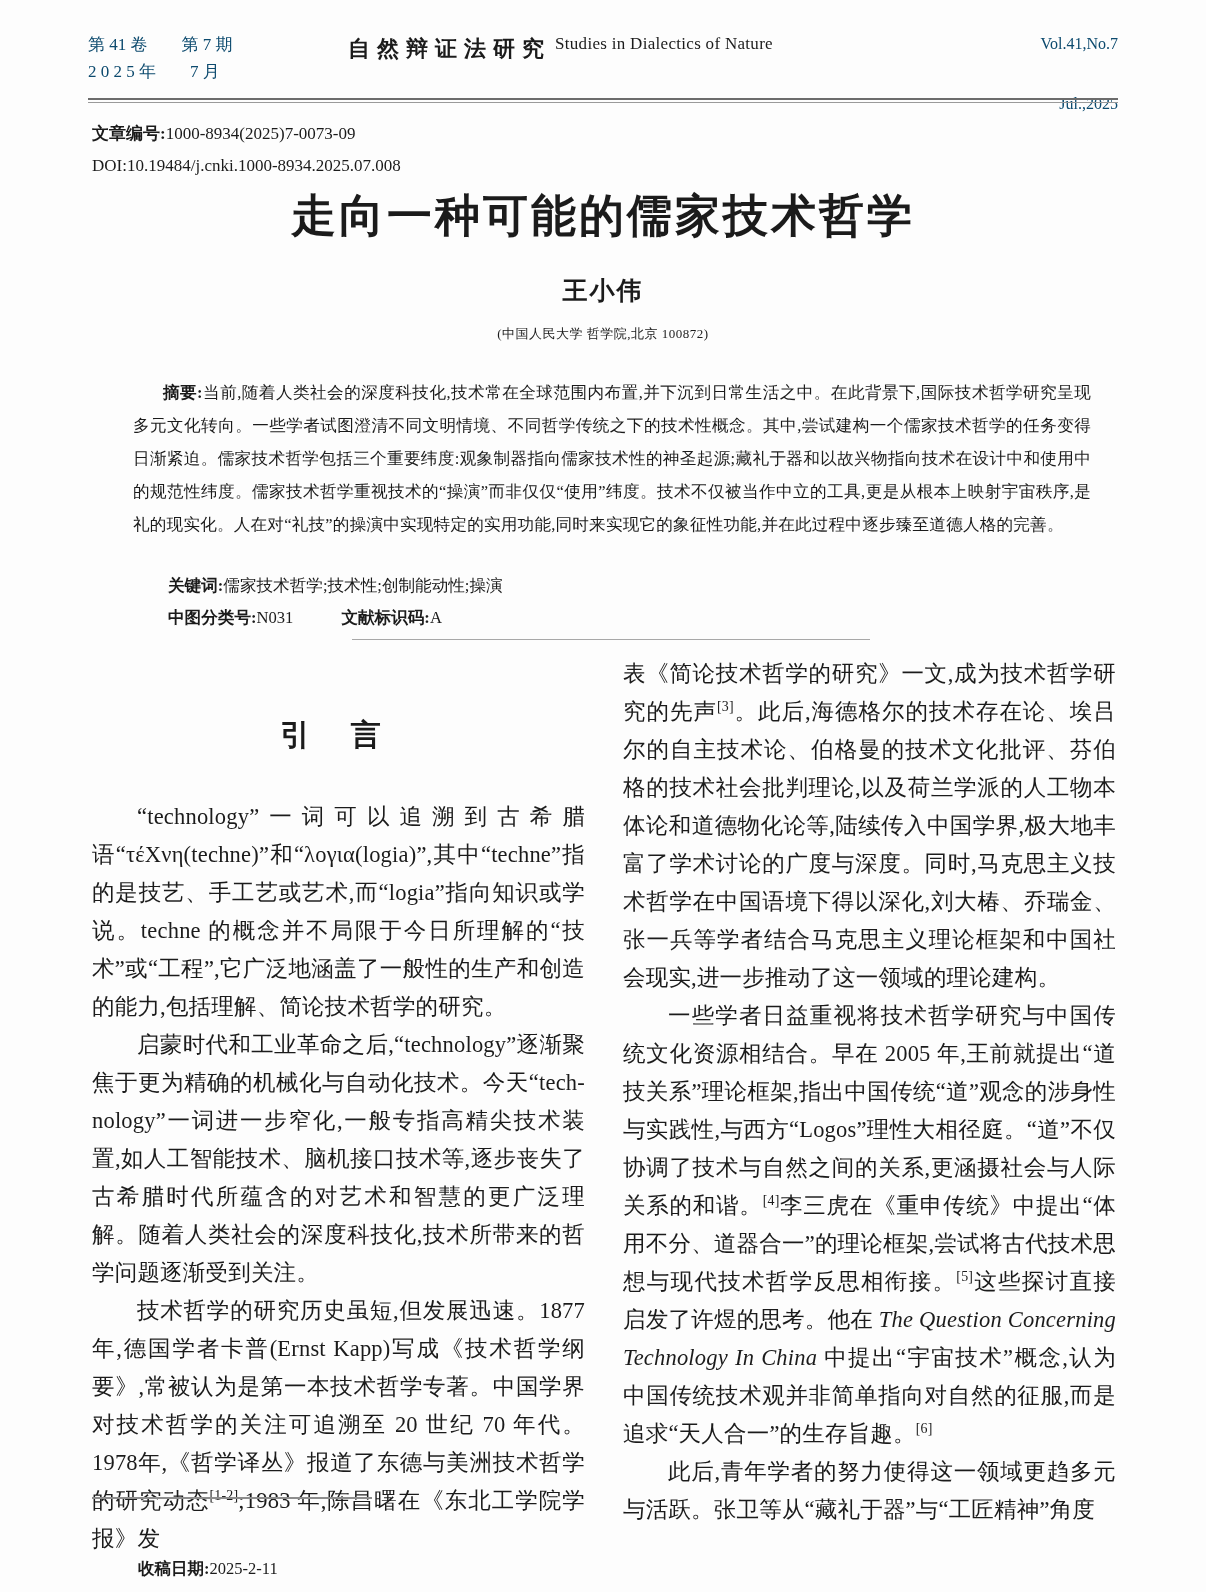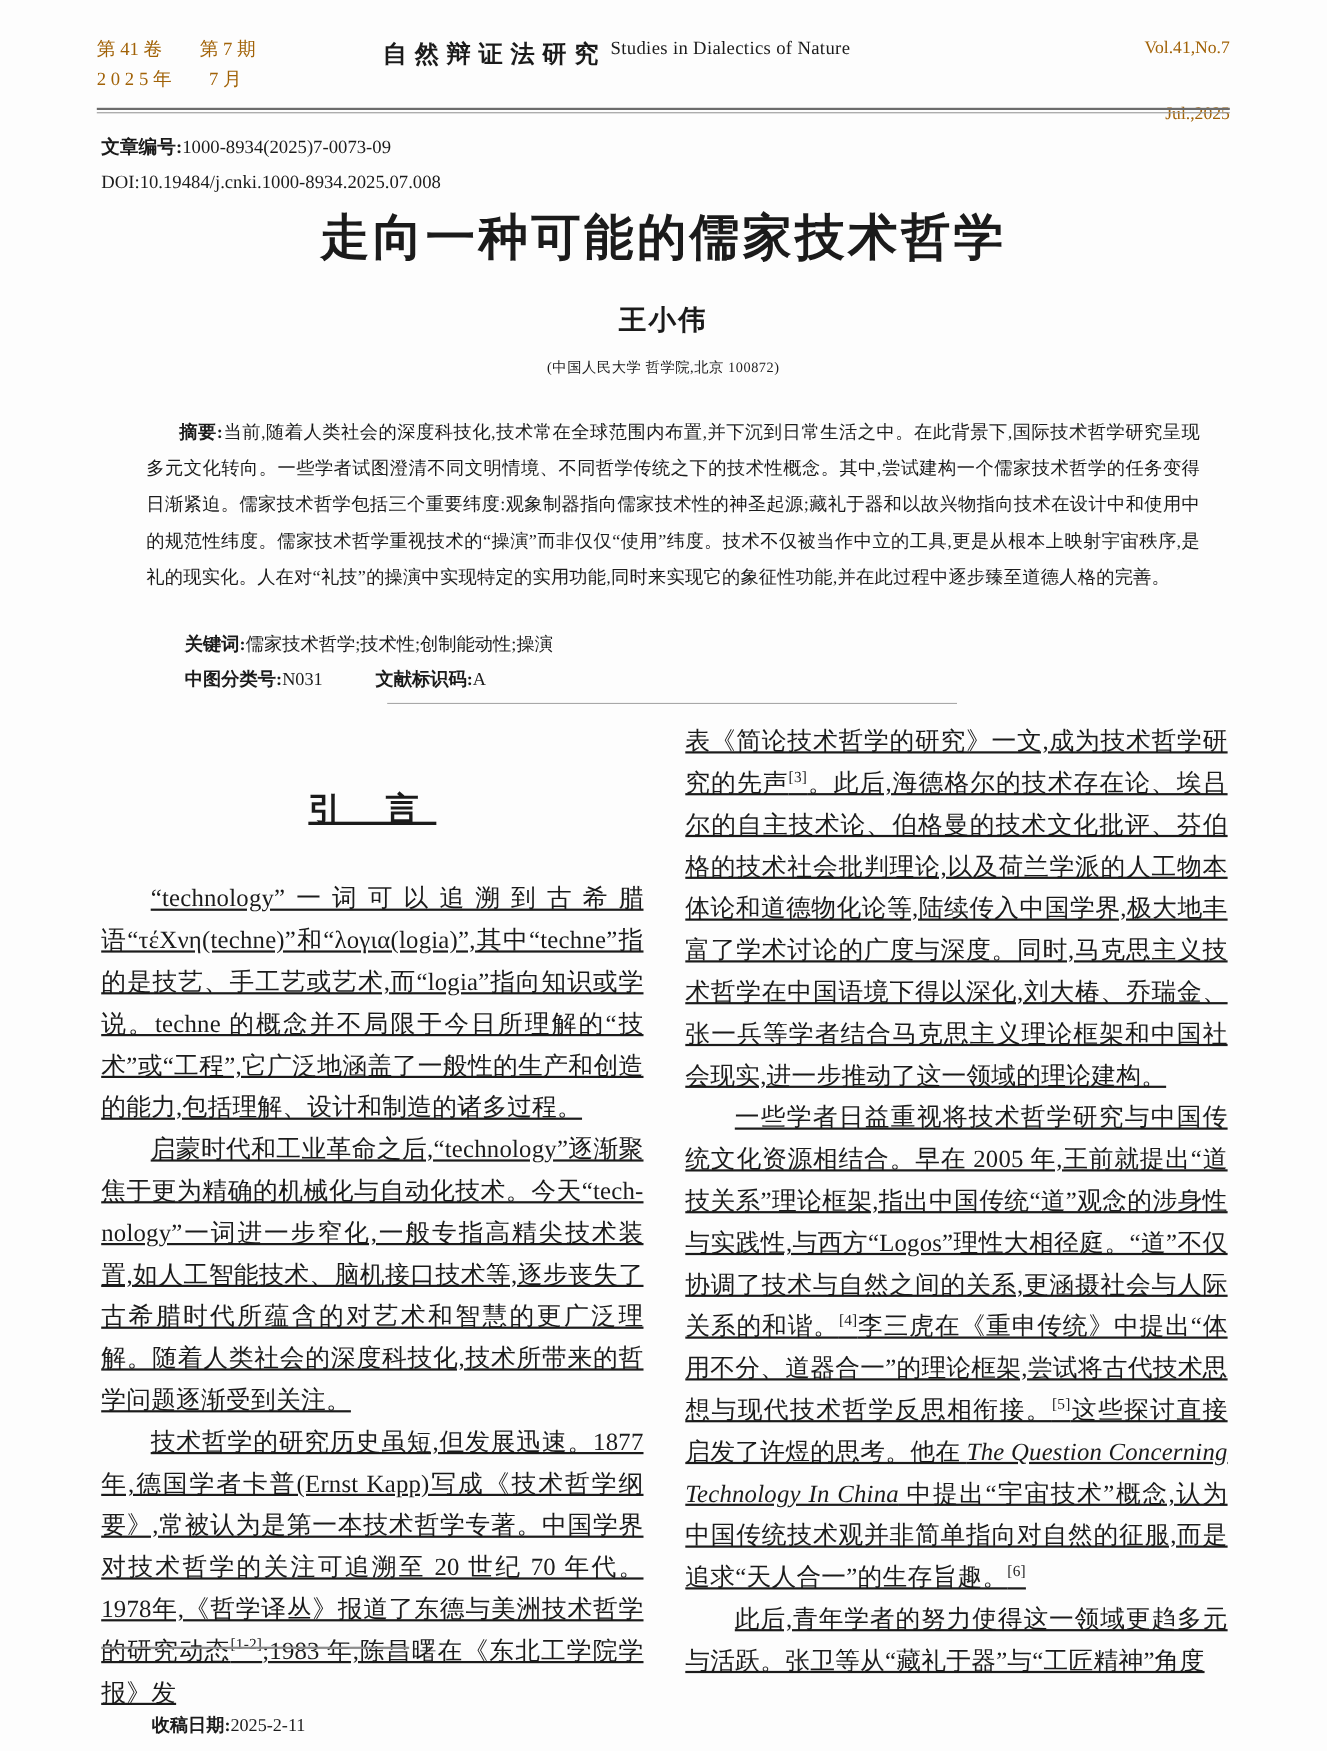--- a/index.html
+++ b/index.html
@@ -40,21 +40,21 @@
     flex: 1;
     text-align: center;
     display: flex;
     flex-direction: row;
     gap: 4px;
   }
   .mast-line {
     font-size: 17px;
     line-height: 1.25;
     white-space: nowrap;
-    color: #a16207;
+    color: #0c4a6e;
   }
   .mast-left .mast-line {
     display: flex;
     gap: 34px;
   }
   .journal-cn {
     font-size: 22px;
     letter-spacing: 7px;
     font-weight: 600;
     font-family: "Liberation Serif", "DejaVu Serif", serif;
@@ -181,21 +181,20 @@
     left: 92px;
     top: 655px;
     width: 1024px;
     height: 800px;
     display: flex;
     gap: 38px;
   }
   .col {
     width: 493px;
     position: relative;
-    text-decoration: underline;
   }
   .section-head {
     text-align: center;
     font-size: 30px;
     font-weight: 700;
     letter-spacing: 16px;
     margin: 60px 0 42px 0;
     font-family: "Liberation Sans", "DejaVu Sans", sans-serif;
   }
   .para {
@@ -290,21 +289,21 @@
   <div class="cls-block">
     <span class="lbl">中图分类号:</span><span>N031</span><span class="cls-gap"></span><span class="lbl">文献标识码:</span><span>A</span>
   </div>
 
   <div class="rule-mid"></div>
 
   <div class="body">
 
     <div class="col">
       <div class="section-head">引  言</div>
-      <p class="para">“technology”一词可以追溯到古希腊语“τέΧνη(techne)”和“λογια(logia)”,其中“techne”指的是技艺、手工艺或艺术,而“logia”指向知识或学说。techne 的概念并不局限于今日所理解的“技术”或“工程”,它广泛地涵盖了一般性的生产和创造的能力,包括理解、设计和制造的诸多过程。</p>
+      <p class="para">“technology”一词可以追溯到古希腊语“τέΧνη(techne)”和“λογια(logia)”,其中“techne”指的是技艺、手工艺或艺术,而“logia”指向知识或学说。techne 的概念并不局限于今日所理解的“技术”或“工程”,它广泛地涵盖了一般性的生产和创造的能力,包括理解、简论技术哲学的研究。</p>
       <p class="para">启蒙时代和工业革命之后,“technology”逐渐聚焦于更为精确的机械化与自动化技术。今天“tech-nology”一词进一步窄化,一般专指高精尖技术装置,如人工智能技术、脑机接口技术等,逐步丧失了古希腊时代所蕴含的对艺术和智慧的更广泛理解。随着人类社会的深度科技化,技术所带来的哲学问题逐渐受到关注。</p>
       <p class="para"><span>技术哲学的研究历史虽短,但发展迅速。1877年,德国学者卡普(Ernst Kapp)写成《技术哲学纲要》,常被认为是第一本技术哲学专著。中国学界对技术哲学的关注可追溯至 20 世纪 70 年代。1978年,《哲学译丛》报道了东德与美洲技术哲学的研究动态</span><sup>[1-2]</sup><span>;1983 年,陈昌曙在《东北工学院学报》发</span></p>
     </div>
 
     <div class="col">
       <p class="para cont"><span>表《简论技术哲学的研究》一文,成为技术哲学研究的先声</span><sup>[3]</sup><span>。此后,海德格尔的技术存在论、埃吕尔的自主技术论、伯格曼的技术文化批评、芬伯格的技术社会批判理论,以及荷兰学派的人工物本体论和道德物化论等,陆续传入中国学界,极大地丰富了学术讨论的广度与深度。同时,马克思主义技术哲学在中国语境下得以深化,刘大椿、乔瑞金、张一兵等学者结合马克思主义理论框架和中国社会现实,进一步推动了这一领域的理论建构。</span></p>
       <p class="para"><span>一些学者日益重视将技术哲学研究与中国传统文化资源相结合。早在 2005 年,王前就提出“道技关系”理论框架,指出中国传统“道”观念的涉身性与实践性,与西方“Logos”理性大相径庭。“道”不仅协调了技术与自然之间的关系,更涵摄社会与人际关系的和谐。</span><sup>[4]</sup><span>李三虎在《重申传统》中提出“体用不分、道器合一”的理论框架,尝试将古代技术思想与现代技术哲学反思相衔接。</span><sup>[5]</sup><span>这些探讨直接启发了许煜的思考。他在 </span><span class="ital">The Question Concerning Technology In China</span><span> 中提出“宇宙技术”概念,认为中国传统技术观并非简单指向对自然的征服,而是追求“天人合一”的生存旨趣。</span><sup>[6]</sup></p>
       <p class="para">此后,青年学者的努力使得这一领域更趋多元与活跃。张卫等从“藏礼于器”与“工匠精神”角度</p>
     </div>
 

